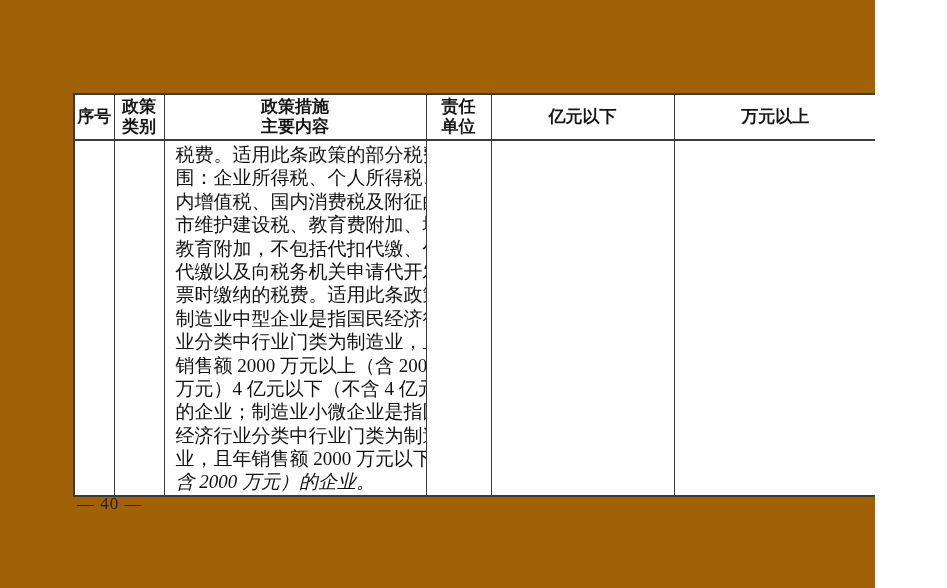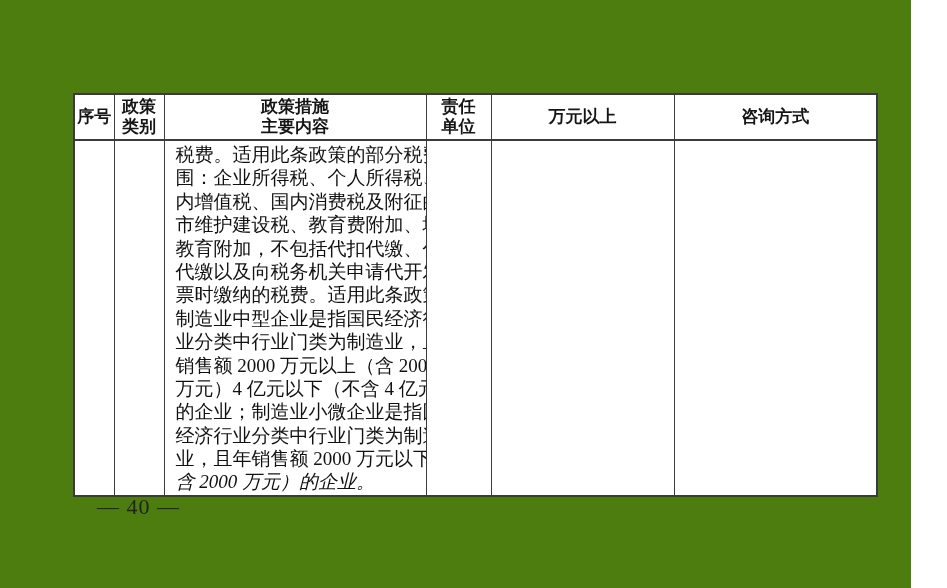--- a/index.html
+++ b/index.html
@@ -4,25 +4,24 @@
 <style>
   html, body {
     margin: 0;
     padding: 0;
     background: #ffffff;
   }
   .page {
     position: relative;
     width: 875px;
     height: 588px;
-    background: #4d7c0f;
+    background: #a16207;
     overflow: hidden;
     font-family: "Liberation Serif", "DejaVu Serif", serif;
     color: #1f1f1f;
-    padding-left: 36px;
   }
   table.doc-table {
     position: absolute;
     left: 73px;
     top: 93px;
     width: 803px;
     border-collapse: collapse;
     table-layout: fixed;
     background: #ffffff;
     border: 2px solid #3b3b3b;
@@ -63,25 +62,24 @@
     white-space: nowrap;
   }
   .tline.last {
     text-align-last: left;
     font-style: italic;
   }
   .page-number {
     position: absolute;
     left: 77px;
     top: 494px;
-    font-size: 22px;
+    font-size: 17px;
     letter-spacing: 1px;
     color: #222222;
     font-family: "Liberation Serif", "DejaVu Serif", serif;
-    margin-left: 20px;
   }
 </style>
 </head>
 <body>
 
 <div class="page">
 
   <table class="doc-table">
     <colgroup>
       <col style="width:40px">
@@ -93,22 +91,22 @@
     </colgroup>
     <thead>
       <tr>
         <th>序号</th>
         <th>政策
 类别</th>
         <th>政策措施
 主要内容</th>
         <th>责任
 单位</th>
+        <th>亿元以下</th>
         <th>万元以上</th>
-        <th>咨询方式</th>
       </tr>
     </thead>
     <tbody>
       <tr>
         <td></td>
         <td></td>
         <td class="content-cell">
           <div class="tline">税费。适用此条政策的部分税费范</div>
           <div class="tline">围：企业所得税、个人所得税、国</div>
           <div class="tline">内增值税、国内消费税及附征的城</div>

